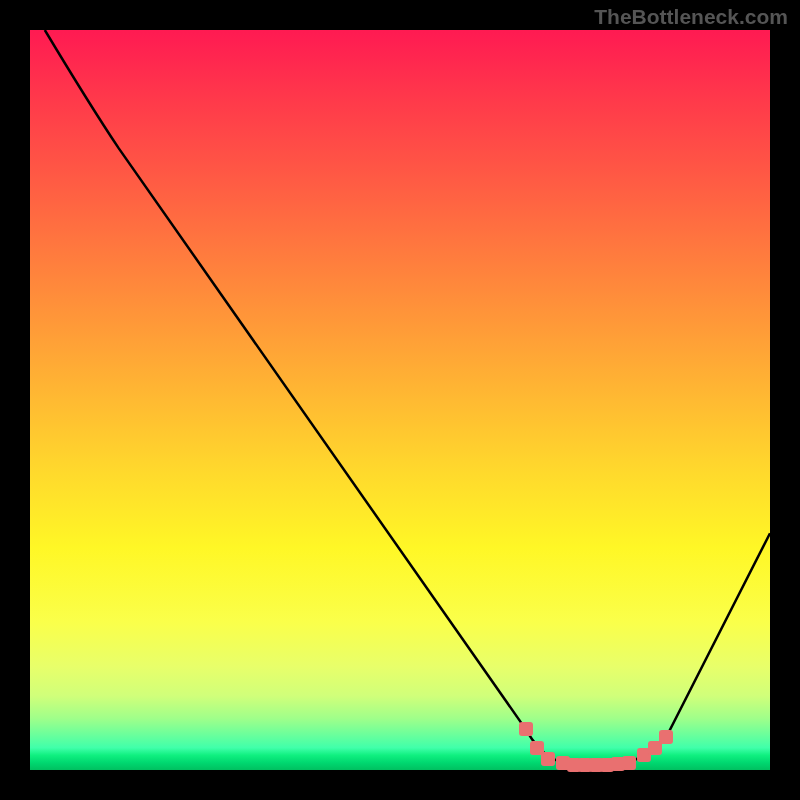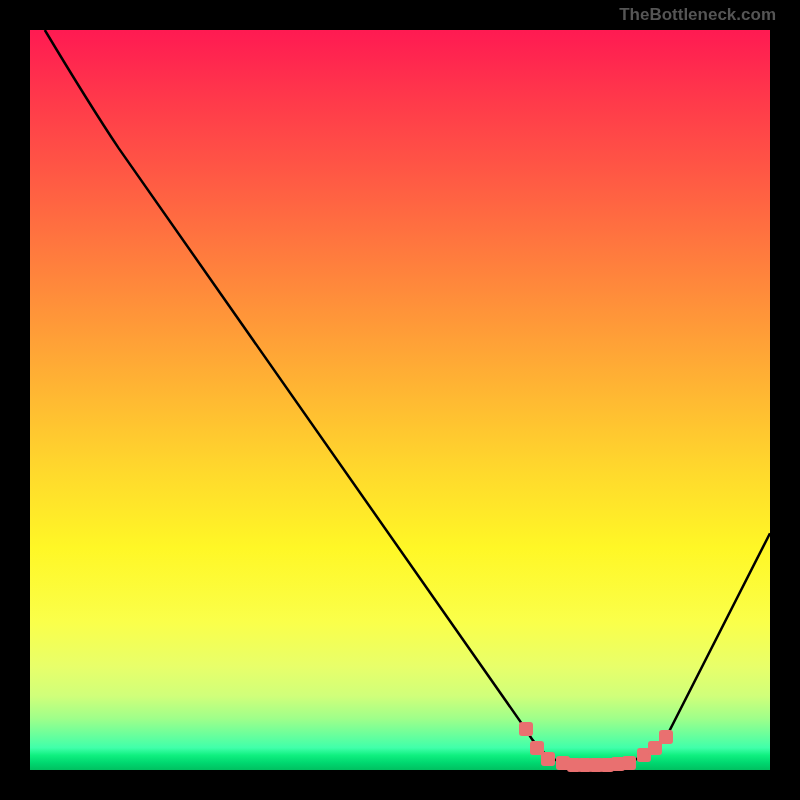--- a/index.html
+++ b/index.html
@@ -15,23 +15,23 @@
   .container {
     position: absolute;
     top: 0;
     left: 0;
     width: 800px;
     height: 800px;
   }
   .watermark {
     position: absolute;
     top: 5px;
-    right: 24px;
+    right: 12px;
     color: #555;
-    font-size: 17px;
+    font-size: 21px;
     font-weight: bold;
     z-index: 10;
   }
   .plot-area {
     position: absolute;
     top: 30px;
     left: 30px;
     width: 740px;
     height: 740px;
   }

